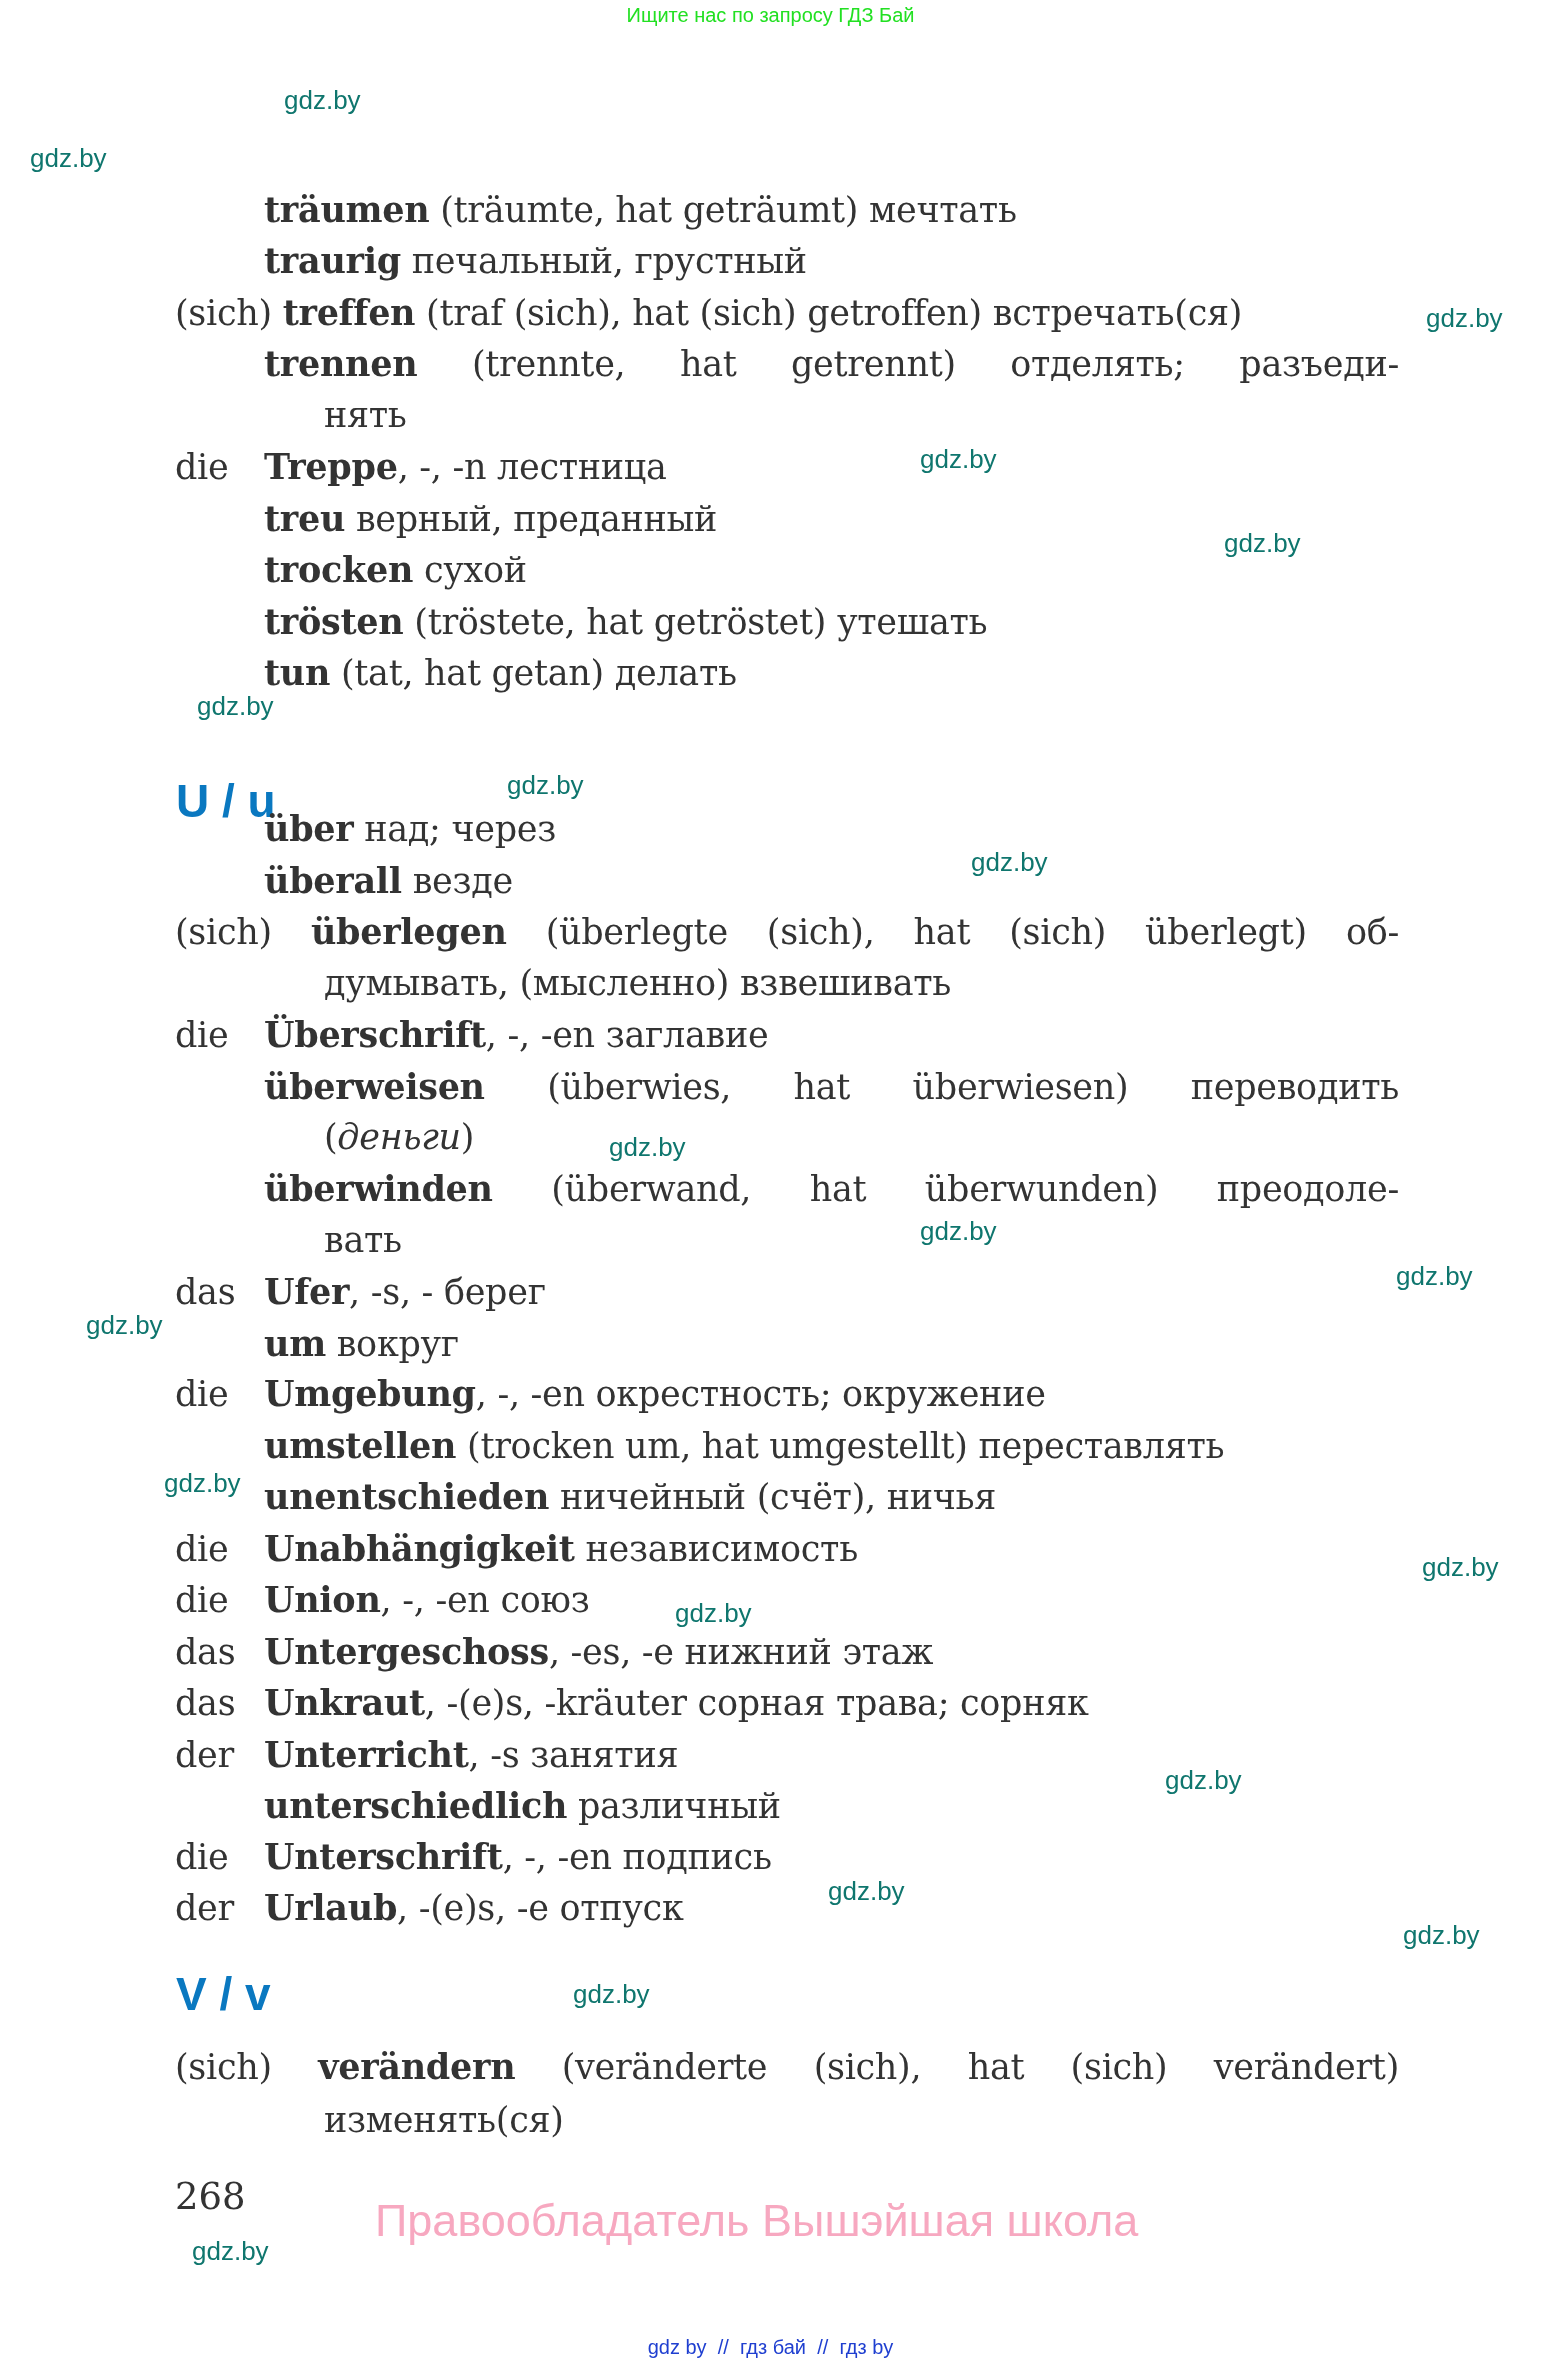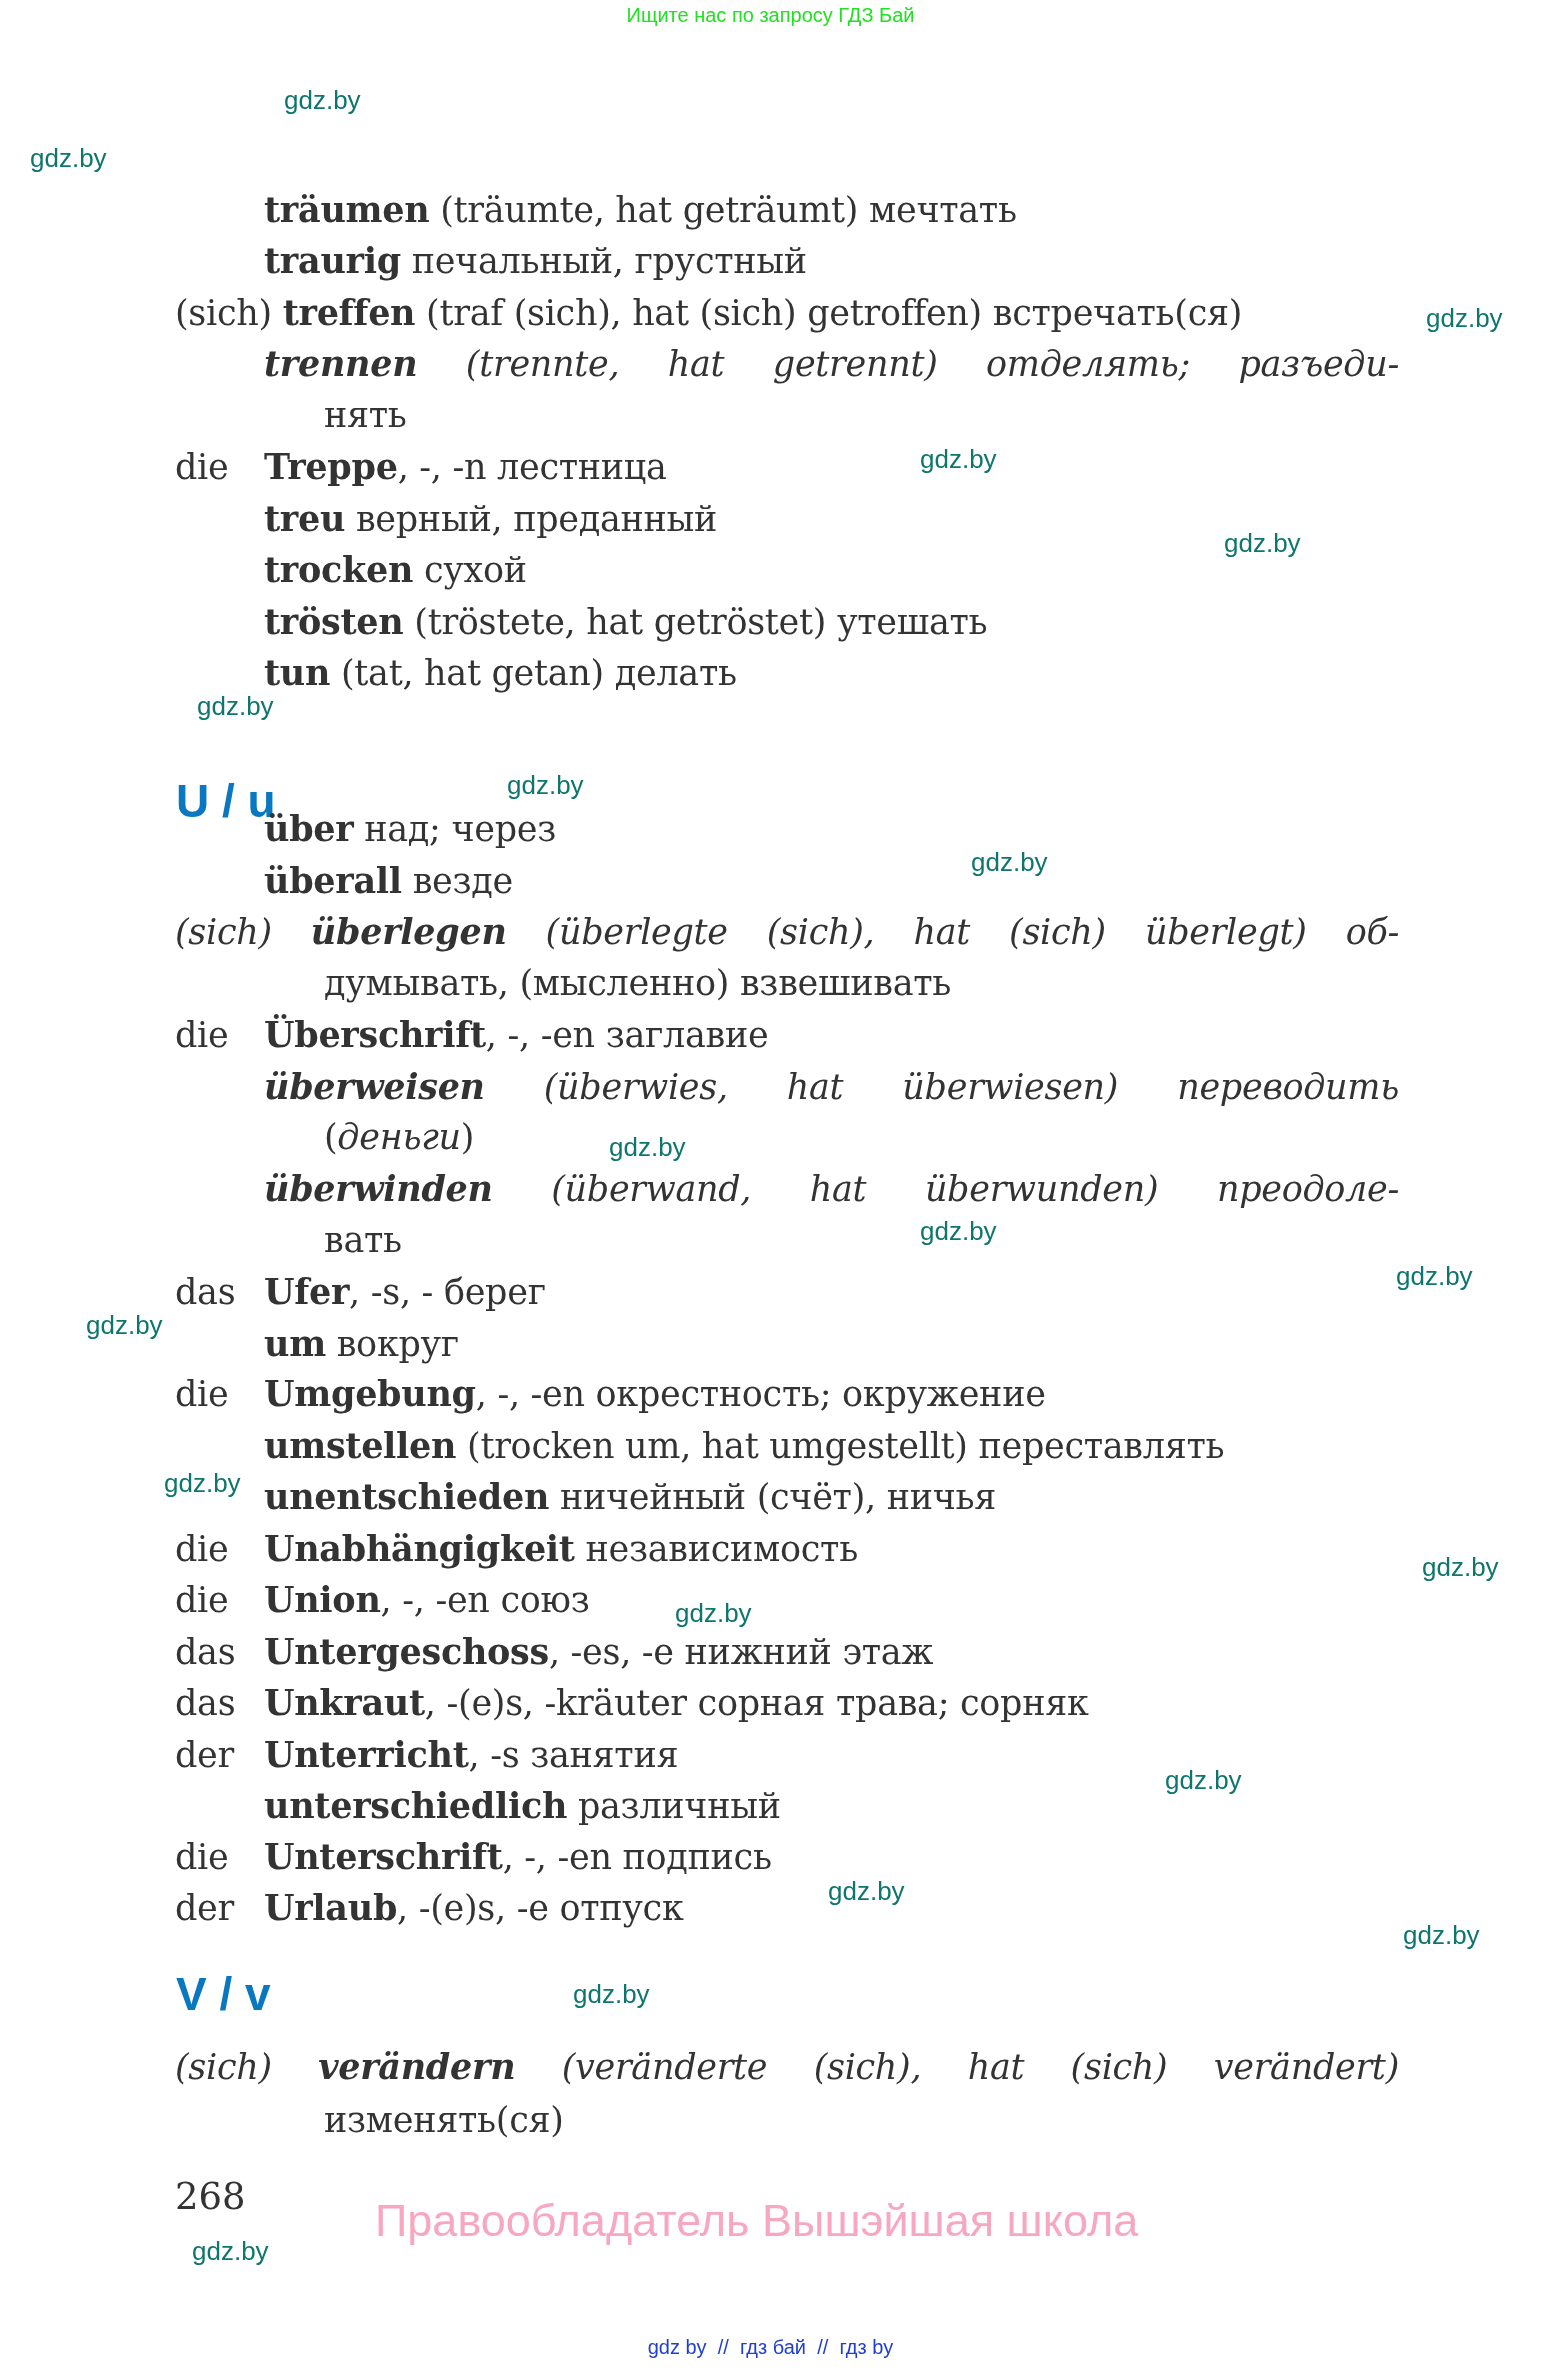--- a/index.html
+++ b/index.html
@@ -8,21 +8,21 @@
     font-family:"Liberation Sans", sans-serif; font-size:20px; color:#22e022; }
   .wm { position:absolute; font-family:"Liberation Sans", sans-serif; font-size:26px; color:#0f766e; white-space:nowrap; line-height:29px; }
   .line { position:absolute; height:51px; line-height:51px; white-space:nowrap;
     font-family:"DejaVu Serif", "Liberation Serif", serif; font-size:35px; color:#333333; letter-spacing:-0.3px; }
   .line b { font-weight:bold;margin-top:36px; }
   .line i { font-style:italic; }
   .article { display:inline-block; }
   .l-art { left:175px; }
   .l-word { left:264px; }
   .l-cont { left:324px; }
-  .justify { width:1224px; text-align:justify; text-align-last:justify;font-style:italic; }
+  .justify { width:1224px; text-align:justify; text-align-last:justify; }
   .section { position:absolute; left:176px; font-family:"Liberation Sans", sans-serif; font-weight:bold;
     font-size:46px; line-height:51px; color:#0a78c0; }
   .pagenum { position:absolute; left:175px; top:2171px; font-family:"DejaVu Serif", serif; font-size:37px; color:#333; line-height:51px; }
   .rights { position:absolute; left:375px; top:2195px; font-family:"Liberation Sans", sans-serif; font-size:45px; color:#f7a8c0; white-space:nowrap; line-height:51px; }
   .footer-links { position:absolute; left:0; width:1541px; top:2334px; text-align:center; font-family:"Liberation Sans", sans-serif; font-size:20px; color:#1f3fd0; white-space:pre; line-height:26px; }
 </style>
 </head>
 <body>
 
 <div class="top-banner">Ищите нас по запросу ГДЗ Бай</div>

